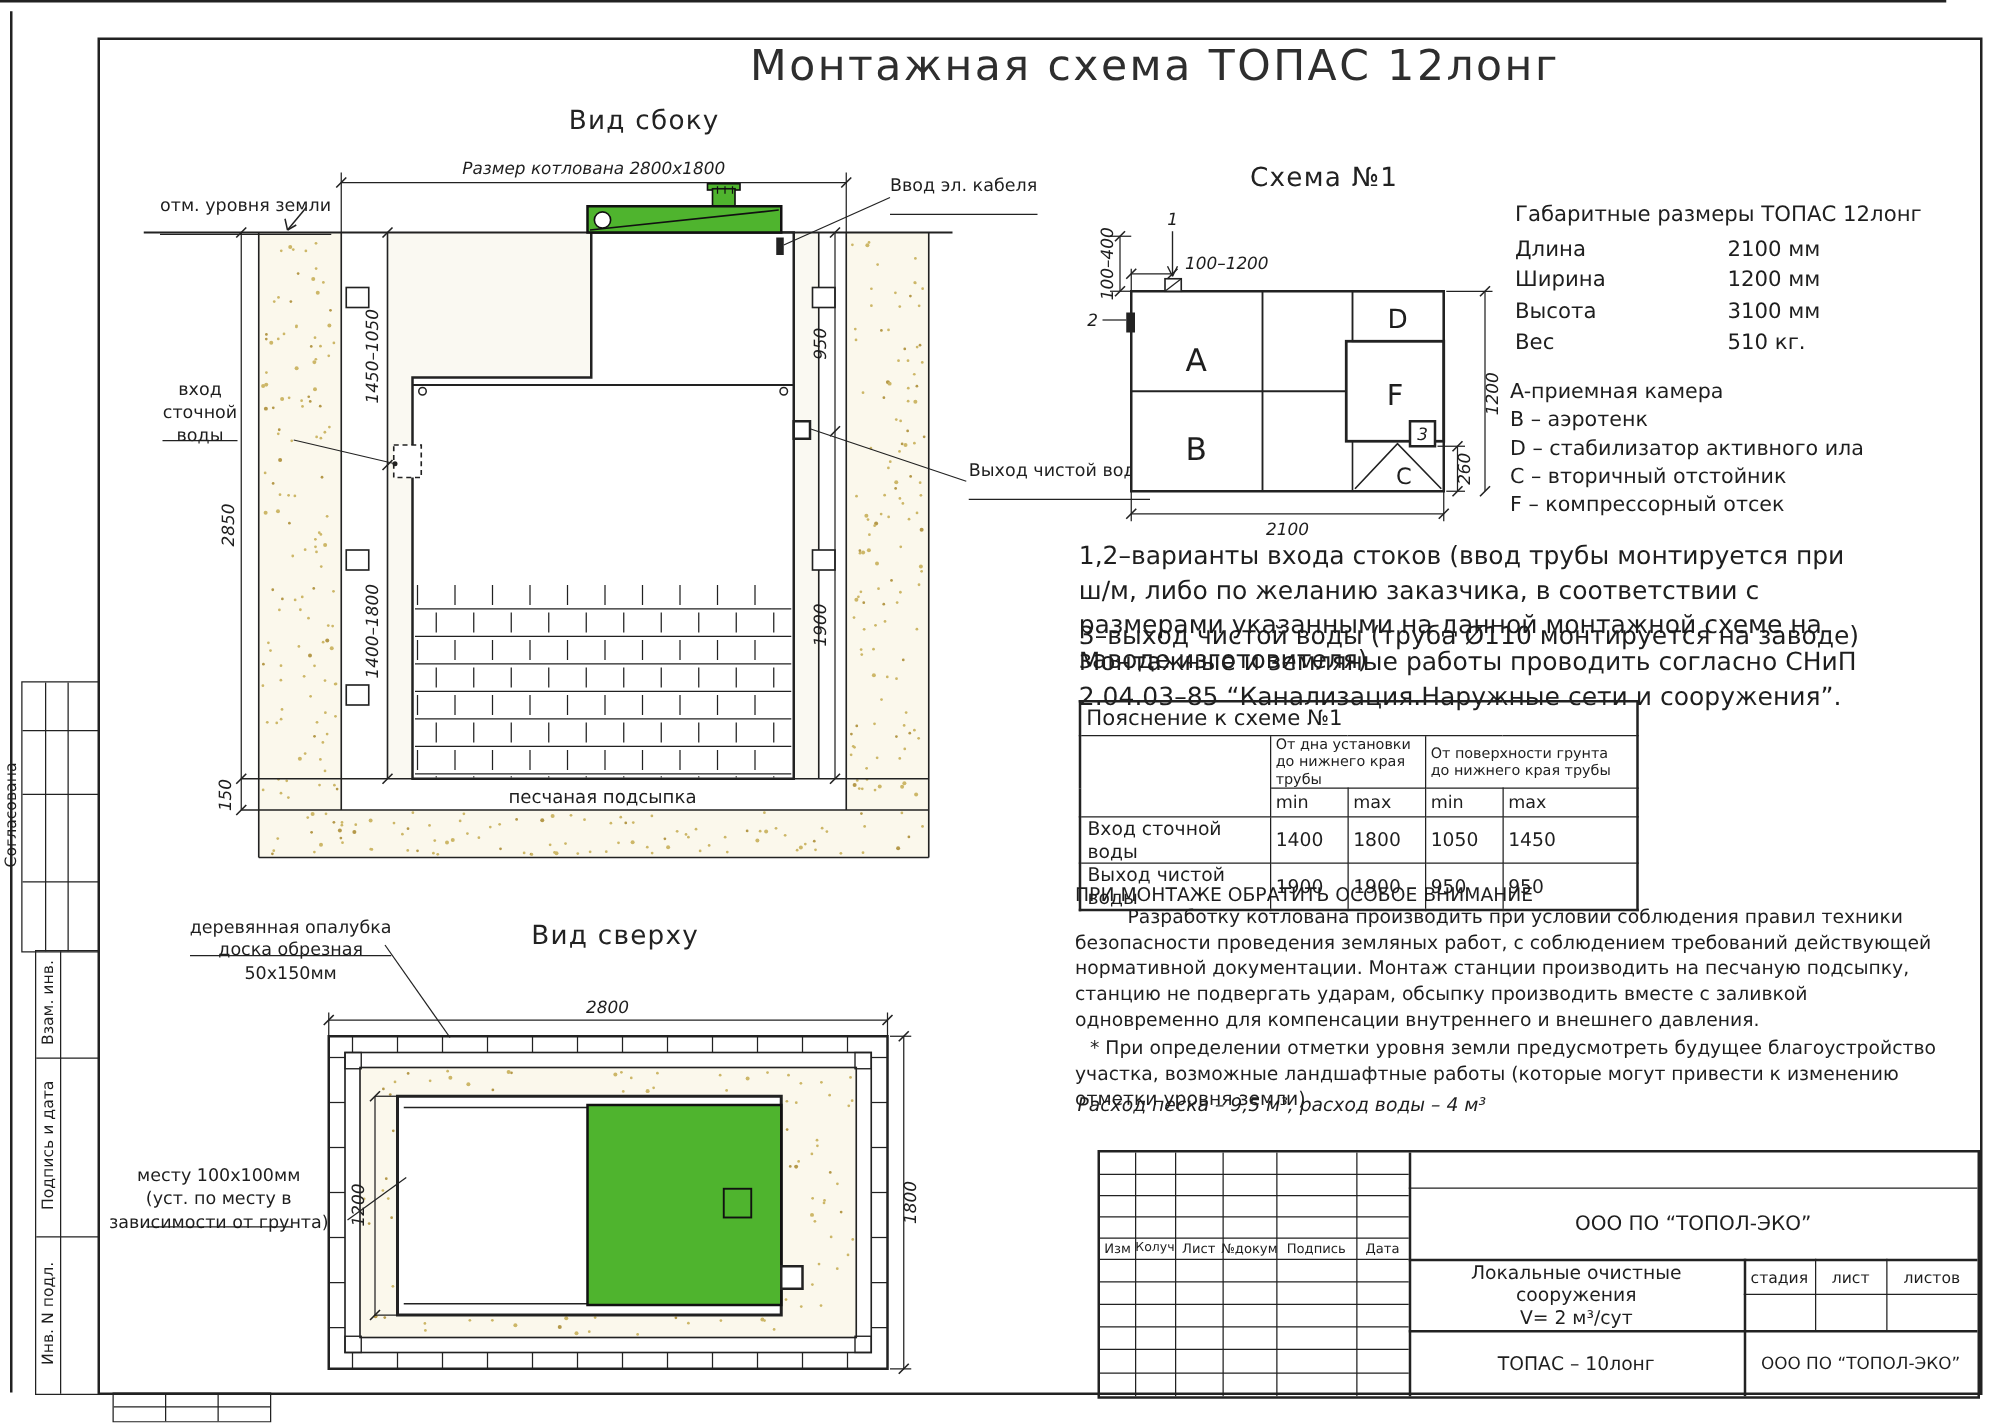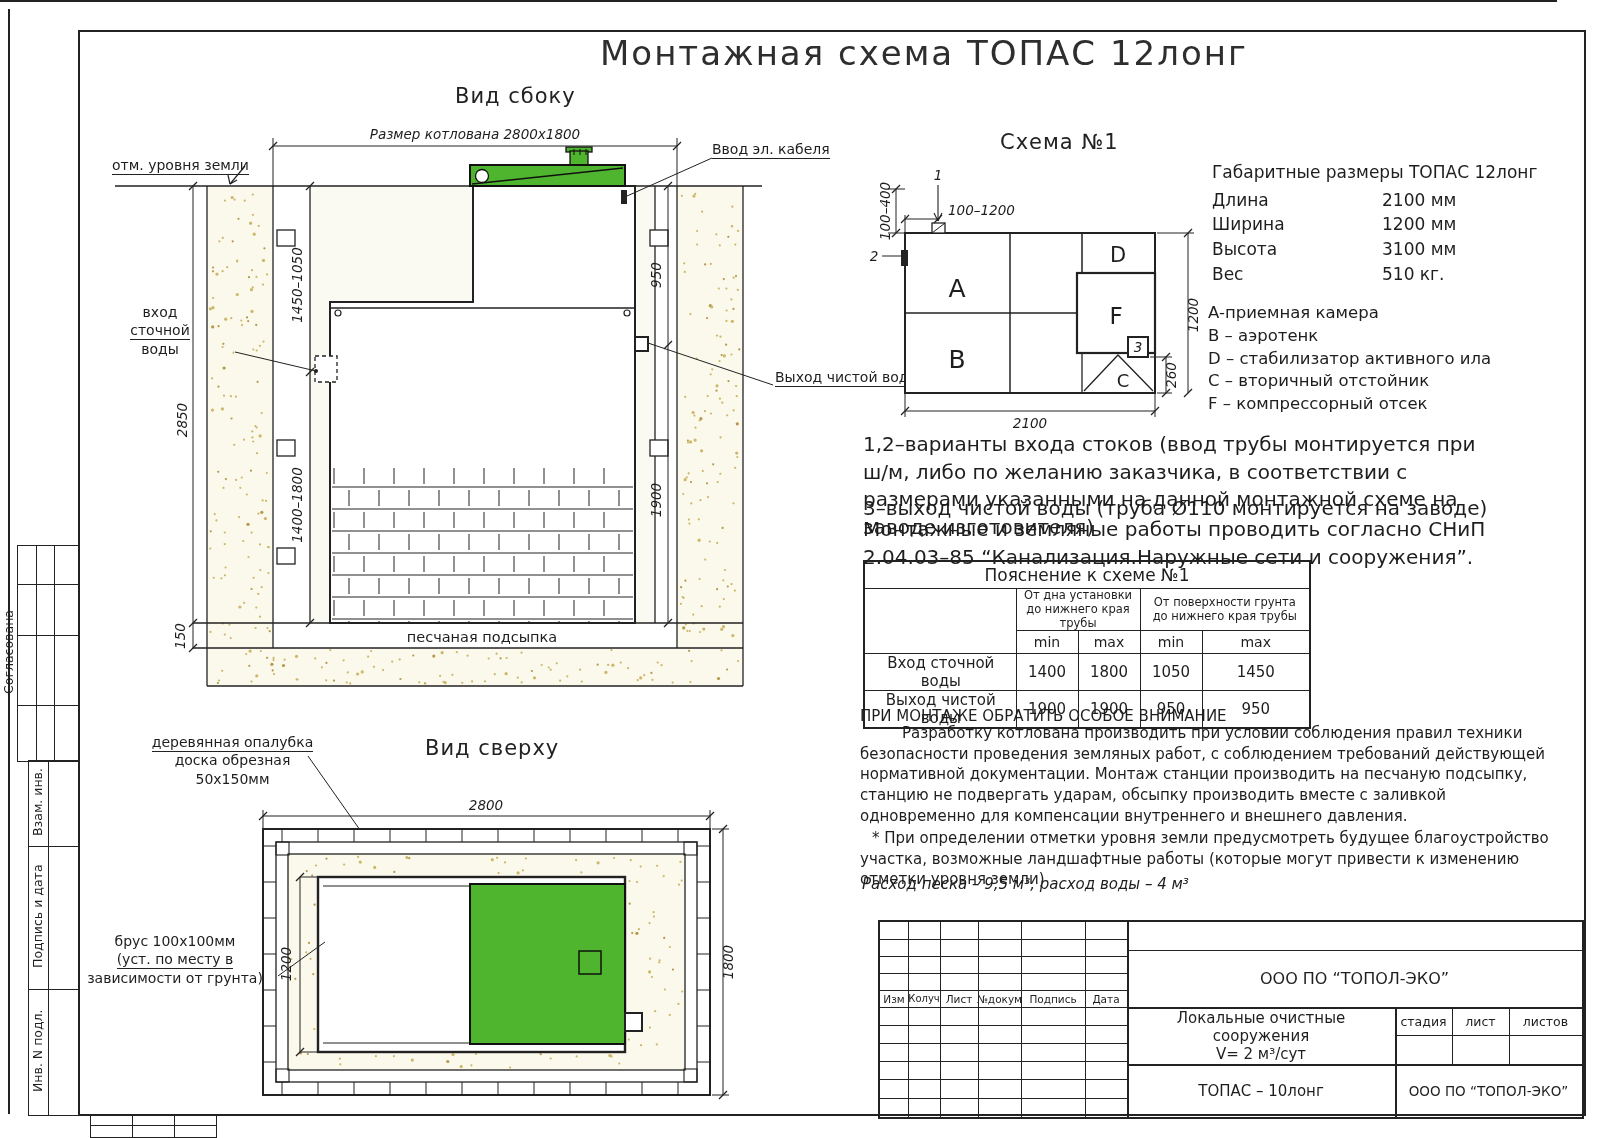--- a/index.html
+++ b/index.html
@@ -1,39 +1,39 @@
 <!DOCTYPE html>
 <html><head>
 <meta charset="utf-8">
 <style>
   body{margin:0;background:#fff}
   .sheet{position:relative;width:1600px;height:1138px;background:#fff;
          font-family:"DejaVu Sans",sans-serif;color:#1e1e1e;overflow:hidden}
   .abs{position:absolute}
   .line{position:absolute;background:#222}
   .lbl{font-size:14px;line-height:1.32;color:#1e1e1e}
-  .u{border-bottom:1.2px solid #222;padding-bottom:1px}
+  .u{border-bottom:1.2px solid #222;padding-bottom:14px}
   .center{text-align:center}
   .vtext{writing-mode:vertical-rl;transform:rotate(180deg);
          display:flex;align-items:center;justify-content:center;font-size:12.5px;color:#1e1e1e}
   .sec-title{font-size:21px;letter-spacing:1px;color:#222}
   .main-title{font-size:34px;letter-spacing:2px;color:#2e2e2e;white-space:nowrap;text-align:center}
   svg{position:absolute;overflow:visible}
   svg text{font-family:"DejaVu Sans",sans-serif;fill:#1e1e1e}
   text.dim{font-size:13.5px;font-style:italic}
   text.lblsvg{font-size:14.5px}
   text.cell{font-size:25px}
   .info{font-size:17px;line-height:1.45}
   .info-row{display:flex}
   .info-row .k{width:170px;flex:none}
   .legend{font-size:16.5px;line-height:1.38}
   .note{font-size:20px;line-height:1.38}
   .attn{font-size:15px;line-height:1.38}
   table.expl{border-collapse:collapse;font-size:15px;color:#1e1e1e}
-  table.expl td{border:1px solid #222;padding:0 4px;text-align:center;vertical-align:middle}
+  table.expl td{border:1px solid #222;padding:0 4px;vertical-align:middle}
   table.expl{border:2px solid #222}
   td.ttl{font-size:17px;height:26px}
   td.grp{font-size:11.5px;line-height:1.2;height:40px}
   td.mm{height:22px;font-size:14px}
   td.val{height:26px}
   td.rowlbl{text-align:left;padding-left:5px !important}
   .tb{position:absolute;border:2px solid #222}
   .tb .cell{position:absolute;display:flex;align-items:center;justify-content:center;text-align:center}
 </style>
 </head>
@@ -566,21 +566,21 @@
     <text class="dim" transform="translate(97 340) rotate(-90)" text-anchor="middle">2850</text>
     <text class="dim" transform="translate(95 556) rotate(-90)" text-anchor="middle">150</text>
     <text class="dim" transform="translate(212 205) rotate(-90)" text-anchor="middle">1450–1050</text>
     <text class="dim" transform="translate(212 425) rotate(-90)" text-anchor="middle">1400–1800</text>
     <text class="dim" transform="translate(571 195) rotate(-90)" text-anchor="middle">950</text>
     <text class="dim" transform="translate(571 420) rotate(-90)" text-anchor="middle">1900</text>
 
     <text class="lblsvg" x="392" y="562" text-anchor="middle">песчаная подсыпка</text>
   </svg>
 
-  <div class="abs lbl" style="left:112px;top:156px">
+  <div class="abs lbl" style="left:128px;top:156px">
     <span class="u">отм. уровня земли</span>
   </div>
   <div class="abs lbl" style="left:712px;top:140px">
     <span class="u">Ввод эл. кабеля</span>
   </div>
   <div class="abs lbl center" style="left:85px;top:303px;width:150px">
     <div>вход</div>
     <div><span class="u">сточной</span></div>
     <div>воды</div>
   </div>
@@ -930,21 +930,21 @@
         <line x1="66" y1="326" x2="74" y2="318" stroke="#222" stroke-width="1.3"></line>
       </g>
   </svg>
 
   <div class="abs lbl center" style="left:150px;top:733px;width:165px">
     <div><span class="u">деревянная опалубка</span></div>
     <div>доска обрезная</div>
     <div>50х150мм</div>
   </div>
   <div class="abs lbl center" style="left:70px;top:932px;width:210px">
-    <div>брус 100х100мм</div>
+    <div>месту 100х100мм</div>
     <div><span class="u">(уст. по месту в</span></div>
     <div>зависимости от грунта)</div>
   </div>
 
   <div class="tb" style="left:878px;top:920px;width:702px;height:195px">
     <div id="revlines">
         <div class="line" style="left: 28px; top: 0px; width: 1px; height: 195px;"></div>
         <div class="line" style="left: 60px; top: 0px; width: 1px; height: 195px;"></div>
         <div class="line" style="left: 98px; top: 0px; width: 1px; height: 195px;"></div>
         <div class="line" style="left: 141px; top: 0px; width: 1px; height: 195px;"></div>

